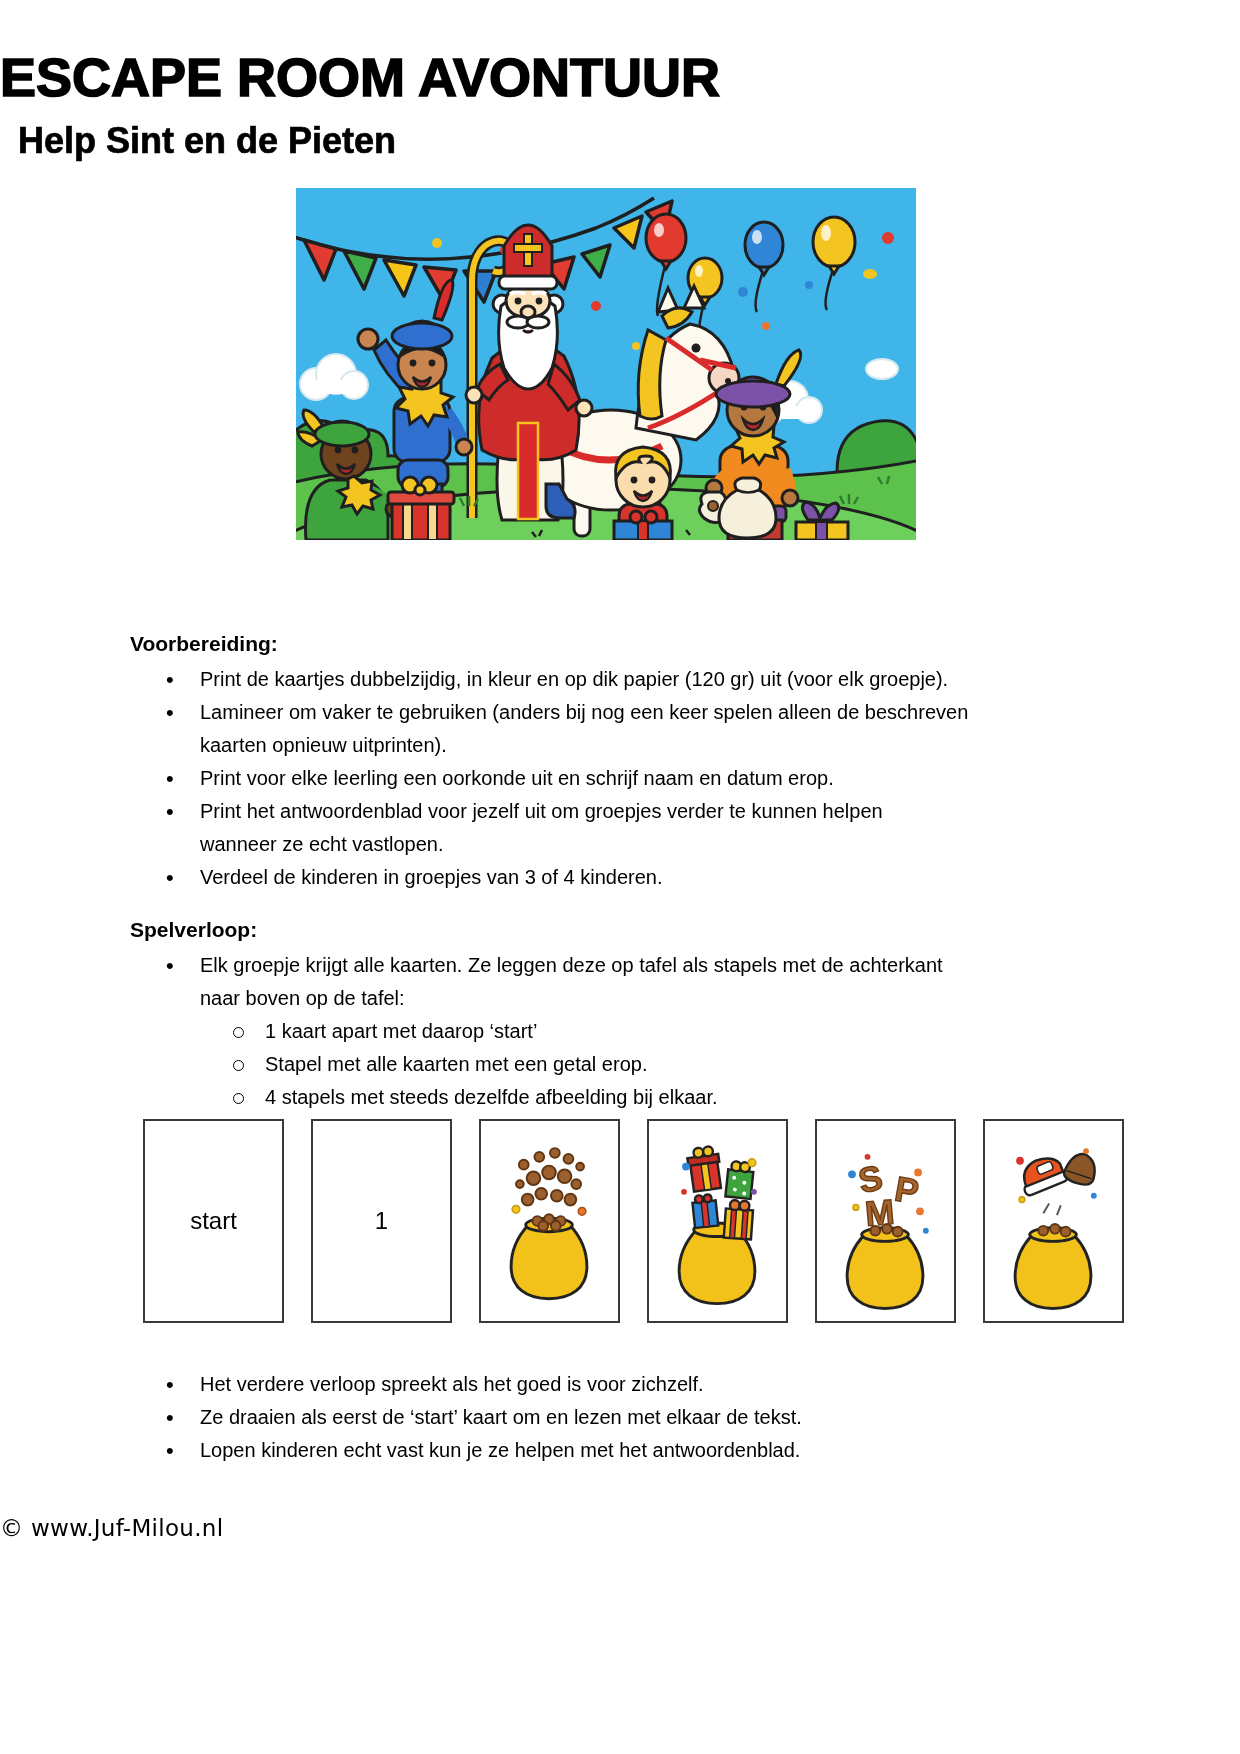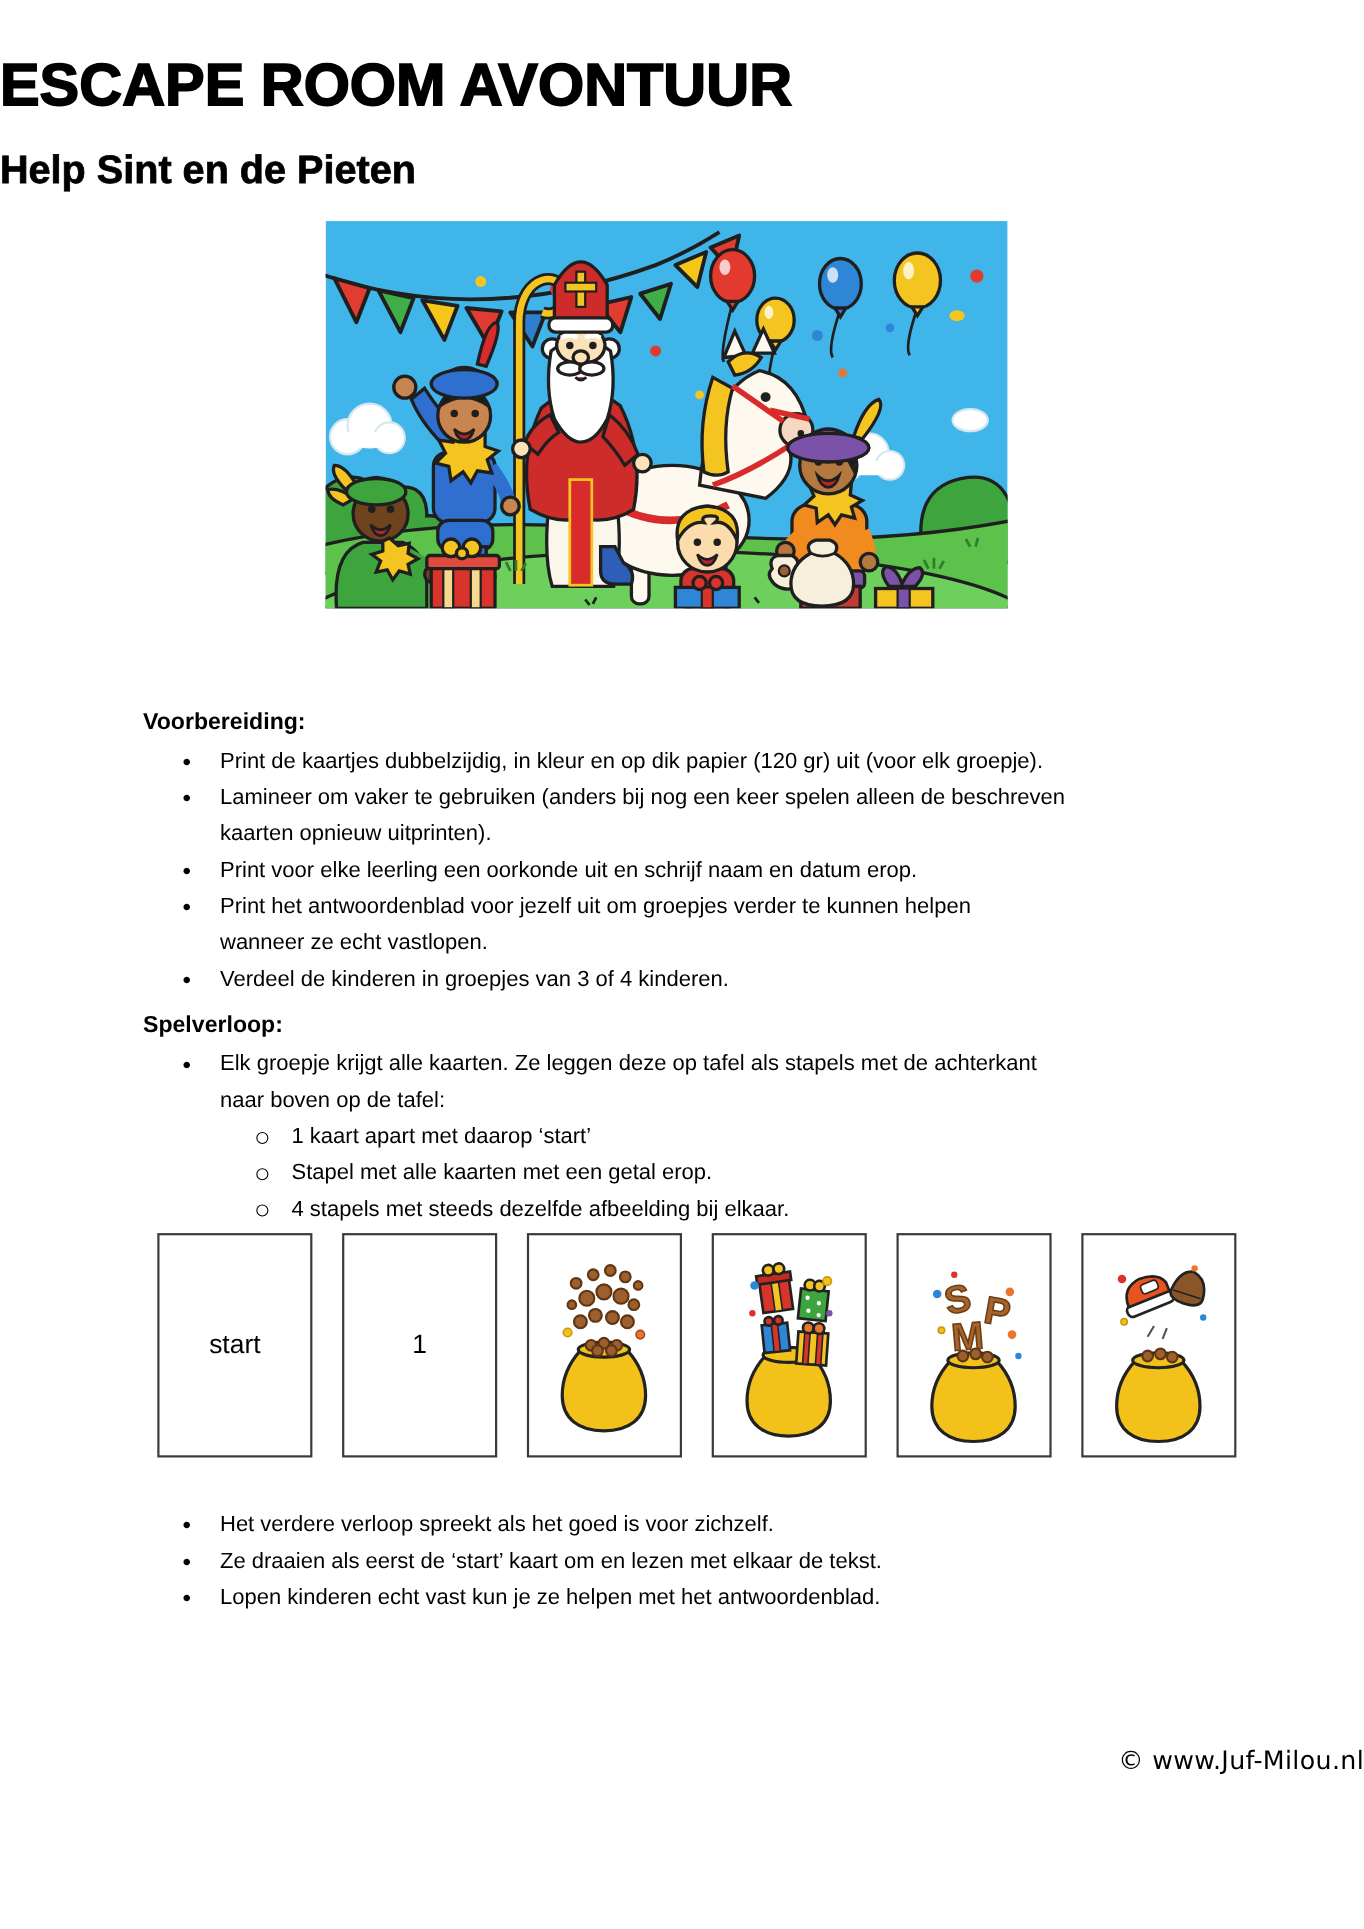--- a/index.html
+++ b/index.html
@@ -10,29 +10,29 @@
     font-family:"Liberation Sans", sans-serif;
     color:#000;
     overflow:hidden;
   }
   .doc-header { width:1115px; text-align:left; padding-top:46px; }
   h1.title {
     margin:0; font-size:54px; font-weight:bold; letter-spacing:0px;
     -webkit-text-stroke:1.6px #000;
   }
   h2.subtitle {
-    margin:25px 0 0 0; font-size:36px; font-weight:bold;
+    margin:12px 0 0 0; font-size:36px; font-weight:bold;padding-left:18px;
     -webkit-text-stroke:0.7px #000;
   }
   .illustration { width:620px; height:352px; margin:26px 0 0 296px; }
   .illustration svg { display:block; width:620px; height:352px; }
 
   .content { padding:0 60px 0 130px; font-size:20px; line-height:33px; }
   h3.sec-head { margin:87px 0 0 0; font-size:21px; font-weight:bold; line-height:33px; }
-  h3.sec-head.second { margin-top:8px; }
+  h3.sec-head.second { margin-top:19px; }
 
   ul.bullets { list-style:none; margin:3px 0 0 0; padding:0; }
   ul.bullets li { position:relative; padding-left:70px; }
   ul.bullets li.main::before {
     content:"\2022"; position:absolute; left:36px; top:0; font-size:22px;
   }
   ul.bullets li.sub { padding-left:135px; }
   ul.bullets li.sub::before {
     content:""; position:absolute; left:103px; top:12px;
     width:9px; height:9px; border:1.6px solid #000; border-radius:50%;
@@ -43,21 +43,21 @@
   .card {
     width:141px; height:204px; background:#fff;
     border:2px solid #3a3a3a; display:flex; align-items:center; justify-content:center;
   }
   .card .card-label { font-size:24px;text-align:right; }
   .card svg { width:137px; height:200px; display:block; }
 
   ul.bullets.closing { margin-top:45px; }
 
   footer.page-footer {
-    margin-top:119px; text-align:right; font-size:23px;
+    margin-top:48px; text-align:left; font-size:23px;
     font-family:"DejaVu Sans", sans-serif; letter-spacing:0.3px;
   }
 </style>
 </head>
 <body>
 
 <svg width="0" height="0" style="position:absolute" aria-hidden="true">
   <defs>
     <g id="sack-shape">
       <path d="M48,10 C37,22 31,36 31,52 C31,74 47,85 70,85 C93,85 109,74 109,52 C109,36 103,22 92,10 Q70,16 48,10 Z" fill="#F2C21B" stroke="#222" stroke-width="3"></path>

